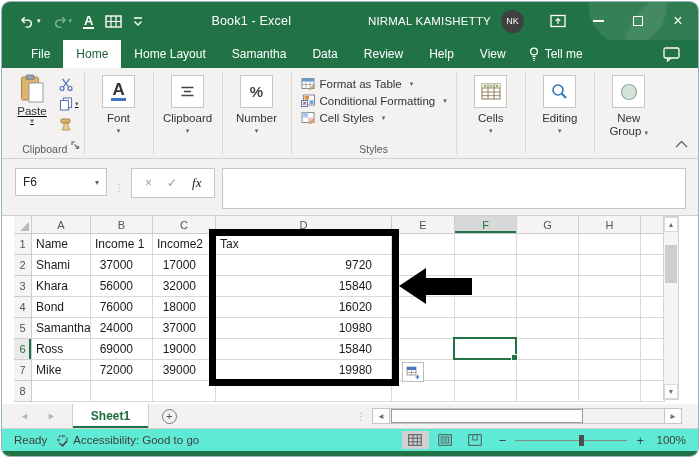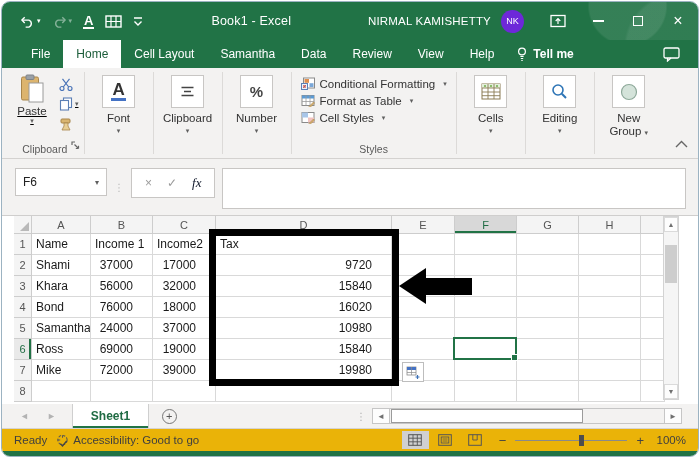--- a/index.html
+++ b/index.html
@@ -13,33 +13,33 @@
        background: radial-gradient(circle at 78% 10%, rgba(255,255,255,.09) 0 38px, transparent 40px),
                    radial-gradient(circle at 94% 120%, rgba(255,255,255,.07) 0 52px, transparent 55px); }
   .qat { display:flex; align-items:center; gap:11px; padding-left:18px; z-index:1; }
   .qbtn { display:flex; align-items:center; gap:2px; cursor:default; }
   .dim { opacity:.45; }
   .u-a { font-size:13px; font-weight:bold; border-bottom:2px solid #fff; line-height:13px; padding:0 1px; }
   .chev-w { font-size:7px; color:#fff; }
   .win-title { font-size:12.5px; margin-left:68px; letter-spacing:.2px; z-index:1; }
   .tb-right { margin-left:auto; display:flex; align-items:center; z-index:1; }
   .user-name { font-size:11.5px; margin-right:10px; letter-spacing:.2px; }
-  .avatar { width:23px; height:23px; border-radius:50%; background:#6d28d9; color:#fff; font-size:9px;
+  .avatar { width:23px; height:23px; border-radius:50%; background:#404040; color:#fff; font-size:9px;
             display:flex; align-items:center; justify-content:center; margin-right:14px; }
   .winbtn { width:40px; height:38px; display:flex; align-items:center; justify-content:center; }
   .min-glyph { width:11px; height:1.5px; background:#fff; }
   .max-glyph { width:10px; height:10px; border:1.3px solid #fff; }
   .close-glyph { font-size:16px; line-height:1; }
 
   
   .tabrow { flex:0 0 28px; background:#217346; display:flex; align-items:stretch; color:#fff;
             font-size:12px; padding-left:16px; }
   .tab { padding:0 13px; display:flex; align-items:center; }
   .tab.active { background:#fff; color:#1b5c39; }
-  .tellme { display:flex; align-items:center; gap:6px; padding:0 10px;font-weight:bold; }
+  .tellme { display:flex; align-items:center; gap:6px; padding:0 10px; }
   .comment-btn { margin-left:auto; display:flex; align-items:center; padding:0 18px; }
 
   
   .ribbon { flex:0 0 91px; background:#f3f2f1; border-bottom:1px solid #d4d2d0; display:flex;
             padding-left:4px; position:relative; }
   .rsep { width:1px; background:#dcdad8; margin:4px 0; }
   .rgroup { display:flex; flex-direction:column; padding:4px 5px 1px; position:relative; }
   .glabel { margin-top:auto; text-align:center; font-size:10.5px; color:#5a5a5a; padding-bottom:2px; }
   .chev { font-size:7px; color:#5f5f5f; }
   
@@ -119,21 +119,21 @@
                     font-size:11px; line-height:13px; text-align:center; }
   .splitter { margin-left:auto; color:#b0b0b0; font-size:10px; align-self:center; padding-right:6px; }
   .hscroll { width:310px; margin:4px 16px 4px 0; background:#f3f2f1; border:1px solid #c6c6c6; display:flex; }
   .harrow { width:17px; display:flex; align-items:center; justify-content:center; font-size:8px;
             color:#707070; background:#fdfdfd; }
   .harrow.l { border-right:1px solid #c6c6c6; } .harrow.r { border-left:1px solid #c6c6c6; margin-left:auto; }
   .htrack { flex:1; position:relative; }
   .hthumb { position:absolute; left:1px; top:0; bottom:0; width:70%; background:#fff; border:1px solid #9b9b9b; }
 
   
-  .statusbar { flex:0 0 22px; background:#eab308; display:flex; align-items:center; font-size:11.5px;
+  .statusbar { flex:0 0 22px; background:#5eead4; display:flex; align-items:center; font-size:11.5px;
                color:#3f3f3f; padding:0 12px; gap:9px; }
   .acc { display:flex; align-items:center; gap:4px; }
   .sb-right { margin-left:auto; display:flex; align-items:center; gap:10px; }
   .viewbtns { display:flex; gap:3px; }
   .vbtn { width:27px; height:18px; display:flex; align-items:center; justify-content:center; }
   .vbtn.sel { background:#d0d0d0; }
   .zoomctl { display:flex; align-items:center; gap:9px; }
   .zsign { font-size:13px; color:#444; }
   .ztrack { width:112px; height:1px; background:#8a8a8a; position:relative; }
   .zthumb { position:absolute; left:57%; top:-5px; width:5px; height:11px; background:#4d4d4d; }
@@ -195,26 +195,26 @@
         </span>
       <span class="winbtn">
           <span class="close-glyph">×</span>
         </span>
     </div>
   </div>
 
   <div class="tabrow">
     <span class="tab">File</span>
     <span class="tab active">Home</span>
-    <span class="tab">Cell Layout</span>
+    <span class="tab">Home Layout</span>
     <span class="tab">Samantha</span>
     <span class="tab">Data</span>
     <span class="tab">Review</span>
+    <span class="tab">Help</span>
     <span class="tab">View</span>
-    <span class="tab">Help</span>
     <span class="tellme">
       <svg width="10" height="15" viewBox="0 0 10 15">
           <circle cx="5" cy="4.5" r="3.4" fill="none" stroke="#fff" stroke-width="1.2"></circle>
           <path d="M3.4 9.5 H6.6 M3.8 11.5 H6.2 M4.3 13.5 H5.7" stroke="#fff" stroke-width="1.1"></path>
         </svg>
       <span>Tell me</span>
     </span>
     <span class="comment-btn">
       <svg width="17" height="15" viewBox="0 0 17 15">
           <rect x="1" y="1" width="15" height="10" rx="1.5" fill="none" stroke="#fff" stroke-width="1.3"></rect>
@@ -300,37 +300,37 @@
         <span class="lbl">Number</span>
         <span class="chev">▾</span>
       </div>
     </div>
     <div class="rsep"></div>
 
     <div class="rgroup">
       <div class="styles-items">
         <span class="sitem">
           <svg width="14" height="13" viewBox="0 0 14 13">
+              <rect x="1" y="1.5" width="12" height="10" fill="#fff" stroke="#8a8a8a"></rect>
+              <rect x="1" y="1.5" width="12" height="3" fill="#5b9bd5"></rect>
+              <path d="M1 7.5 H13 M5 1.5 V11.5 M9 1.5 V11.5" stroke="#9c9c9c" stroke-width=".8"></path>
+              <path d="M8 12.5 L12.5 8 l1 1 L9 13.5 z" fill="#d9b571" stroke="#a8854b" stroke-width=".6"></path>
+            </svg>
+          <span>Format as Table</span>
+          <span class="inline-chev">▾</span>
+        </span>
+        <span class="sitem">
+          <svg width="14" height="13" viewBox="0 0 14 13">
               <rect x="2.5" y="1" width="11" height="10" fill="#fff" stroke="#8a8a8a"></rect>
               <rect x="3.5" y="2" width="4.5" height="3.8" fill="#e08f4e"></rect>
               <rect x="8.5" y="6.2" width="4" height="3.8" fill="#7aa7d8"></rect>
               <rect x="0.5" y="6.5" width="6" height="6" fill="#eef3fa" stroke="#5b7fb5"></rect>
               <path d="M2 10.5 L5 8.5 M2 8.7 H5 M2 10.2 H5" stroke="#c0504d" stroke-width=".9"></path>
             </svg>
           <span>Conditional Formatting</span>
-          <span class="inline-chev">▾</span>
-        </span>
-        <span class="sitem">
-          <svg width="14" height="13" viewBox="0 0 14 13">
-              <rect x="1" y="1.5" width="12" height="10" fill="#fff" stroke="#8a8a8a"></rect>
-              <rect x="1" y="1.5" width="12" height="3" fill="#5b9bd5"></rect>
-              <path d="M1 7.5 H13 M5 1.5 V11.5 M9 1.5 V11.5" stroke="#9c9c9c" stroke-width=".8"></path>
-              <path d="M8 12.5 L12.5 8 l1 1 L9 13.5 z" fill="#d9b571" stroke="#a8854b" stroke-width=".6"></path>
-            </svg>
-          <span>Format as Table</span>
           <span class="inline-chev">▾</span>
         </span>
         <span class="sitem">
           <svg width="14" height="13" viewBox="0 0 14 13">
               <rect x="1" y="1.5" width="12" height="10" fill="#fff" stroke="#8a8a8a"></rect>
               <rect x="1" y="1.5" width="6" height="5" fill="#a9c6e8"></rect>
               <rect x="7" y="6.5" width="6" height="5" fill="#f1c3c0"></rect>
               <path d="M8 12.5 L12.5 8 l1 1 L9 13.5 z" fill="#d9b571" stroke="#a8854b" stroke-width=".6"></path>
             </svg>
           <span>Cell Styles</span>

